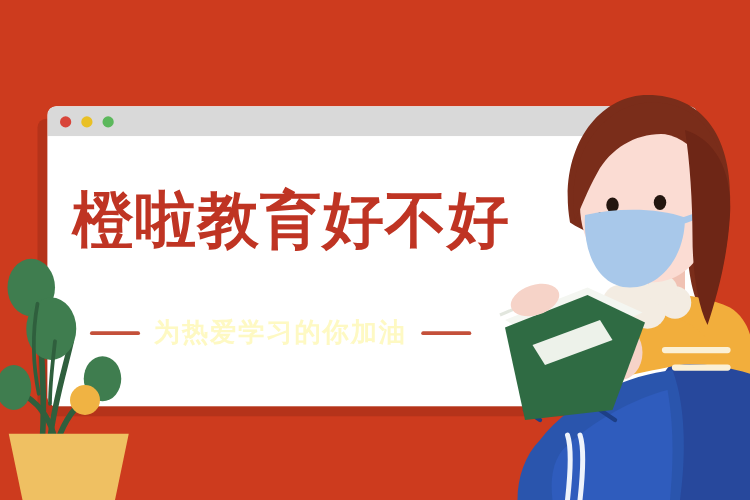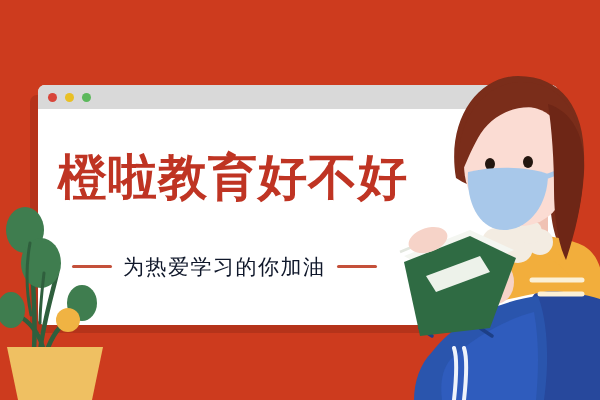--- a/index.html
+++ b/index.html
@@ -103,22 +103,23 @@
   .sub-rule {
     width: 40px;
     height: 2.5px;
     background: #c4503a;
     border-radius: 2px;
   }
   .subtitle-text {
     font-size: 21px;
     line-height: 1;
     letter-spacing: 1.5px;
-    color: #0f172a;
+    color: #fef9c3;
     white-space: nowrap;
+    font-weight: bold;
   }
 
   
   .plant {
     position: absolute;
     left: 0px;
     top: 195px;
     width: 135px;
     height: 205px;
     z-index: 8;

